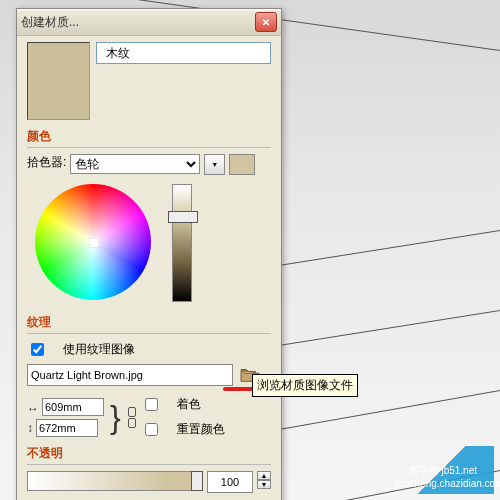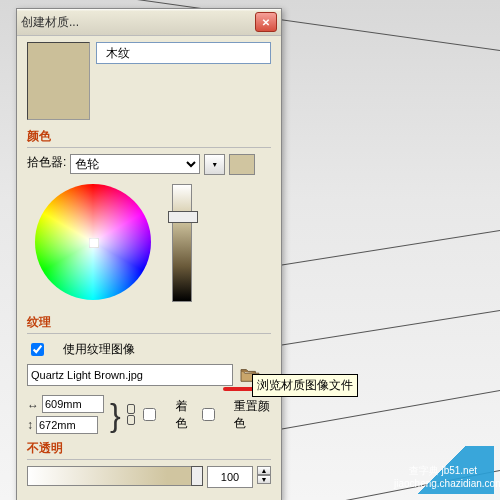--- a/index.html
+++ b/index.html
@@ -37,21 +37,21 @@
 .redmark{width:34px;height:4px;background:#e02020;border-radius:2px;margin:-2px 0 2px 196px}
 .tooltip{position:absolute;left:252px;top:374px;background:#ffffe1;border:1px solid #000;padding:2px 4px;font-size:12px;white-space:nowrap;z-index:10}
 .dims{display:flex;align-items:center;gap:4px;margin-top:4px}
 .dimcol{display:flex;flex-direction:column;gap:3px}
 .dimrow{display:flex;align-items:center;gap:3px}
 .arr{font-size:12px;color:#333}
 .diminput{width:56px;height:16px;border:1px solid #888;font-size:11px;padding:0 2px}
 .brace{font-size:32px;line-height:30px;color:#333;margin:0 2px}
 .chain{width:10px;height:30px;display:flex;flex-direction:column;align-items:center;justify-content:center;gap:1px}
 .chain div{width:6px;height:8px;border:1px solid #555;border-radius:2px}
-.rcol{display:flex;flex-direction:row;gap:6px}
+.rcol{display:flex;flex-direction:column;gap:6px}
 .rcol .chk{font-size:12px}
 .opslider{flex:1;height:18px;border:1px solid #888;background:linear-gradient(90deg,#fff,#d0c5a0 80%);position:relative}
 .opslider .h{position:absolute;right:-1px;top:-1px;width:10px;height:18px;border:1px solid #555;background:#eee}
 .spin{width:40px;height:18px;border:1px solid #888;text-align:center;font-size:11px}
 .ud{width:14px;height:18px;display:flex;flex-direction:column}
 .ud div{flex:1;border:1px solid #888;background:linear-gradient(#fff,#ddd);font-size:7px;display:flex;align-items:center;justify-content:center}
 .wm{position:absolute;right:6px;bottom:6px;width:100px;height:48px;background:linear-gradient(135deg,transparent 48%,#2aa0d8 48%);color:#fff;font-size:10px;text-align:right;padding:18px 17px 2px 0;box-sizing:border-box;opacity:.92}
 </style>
 </head>
 <body>

